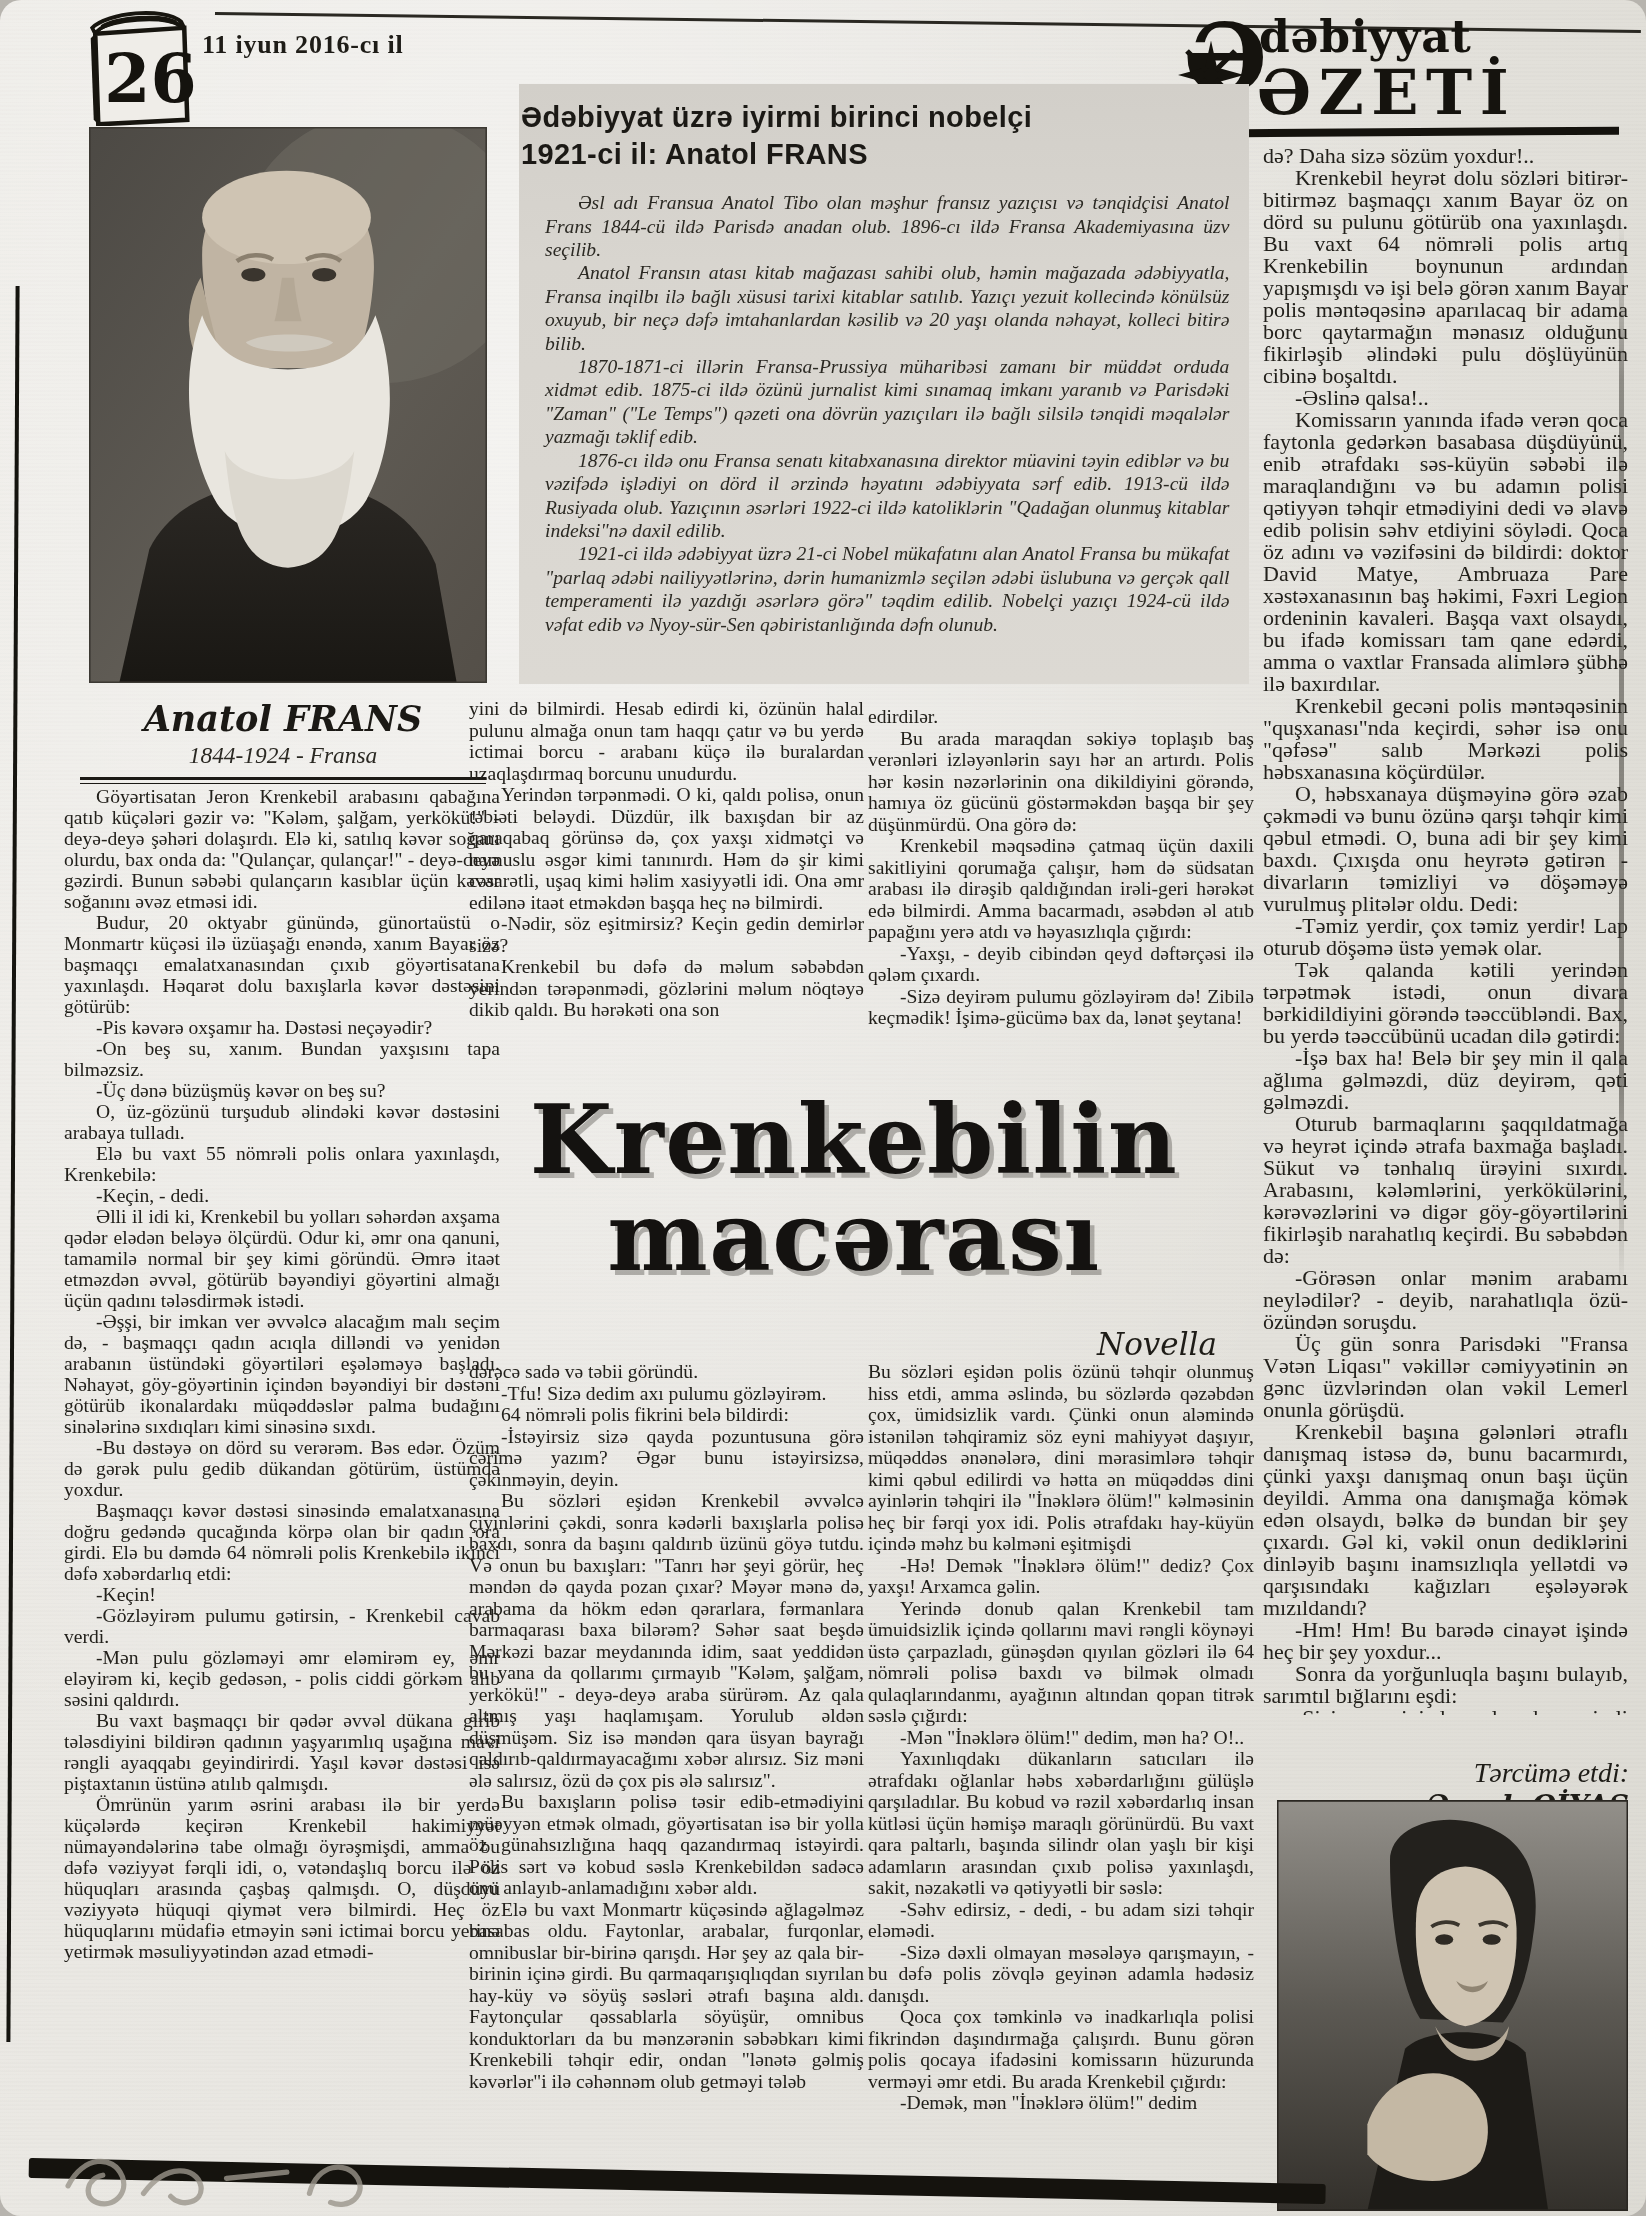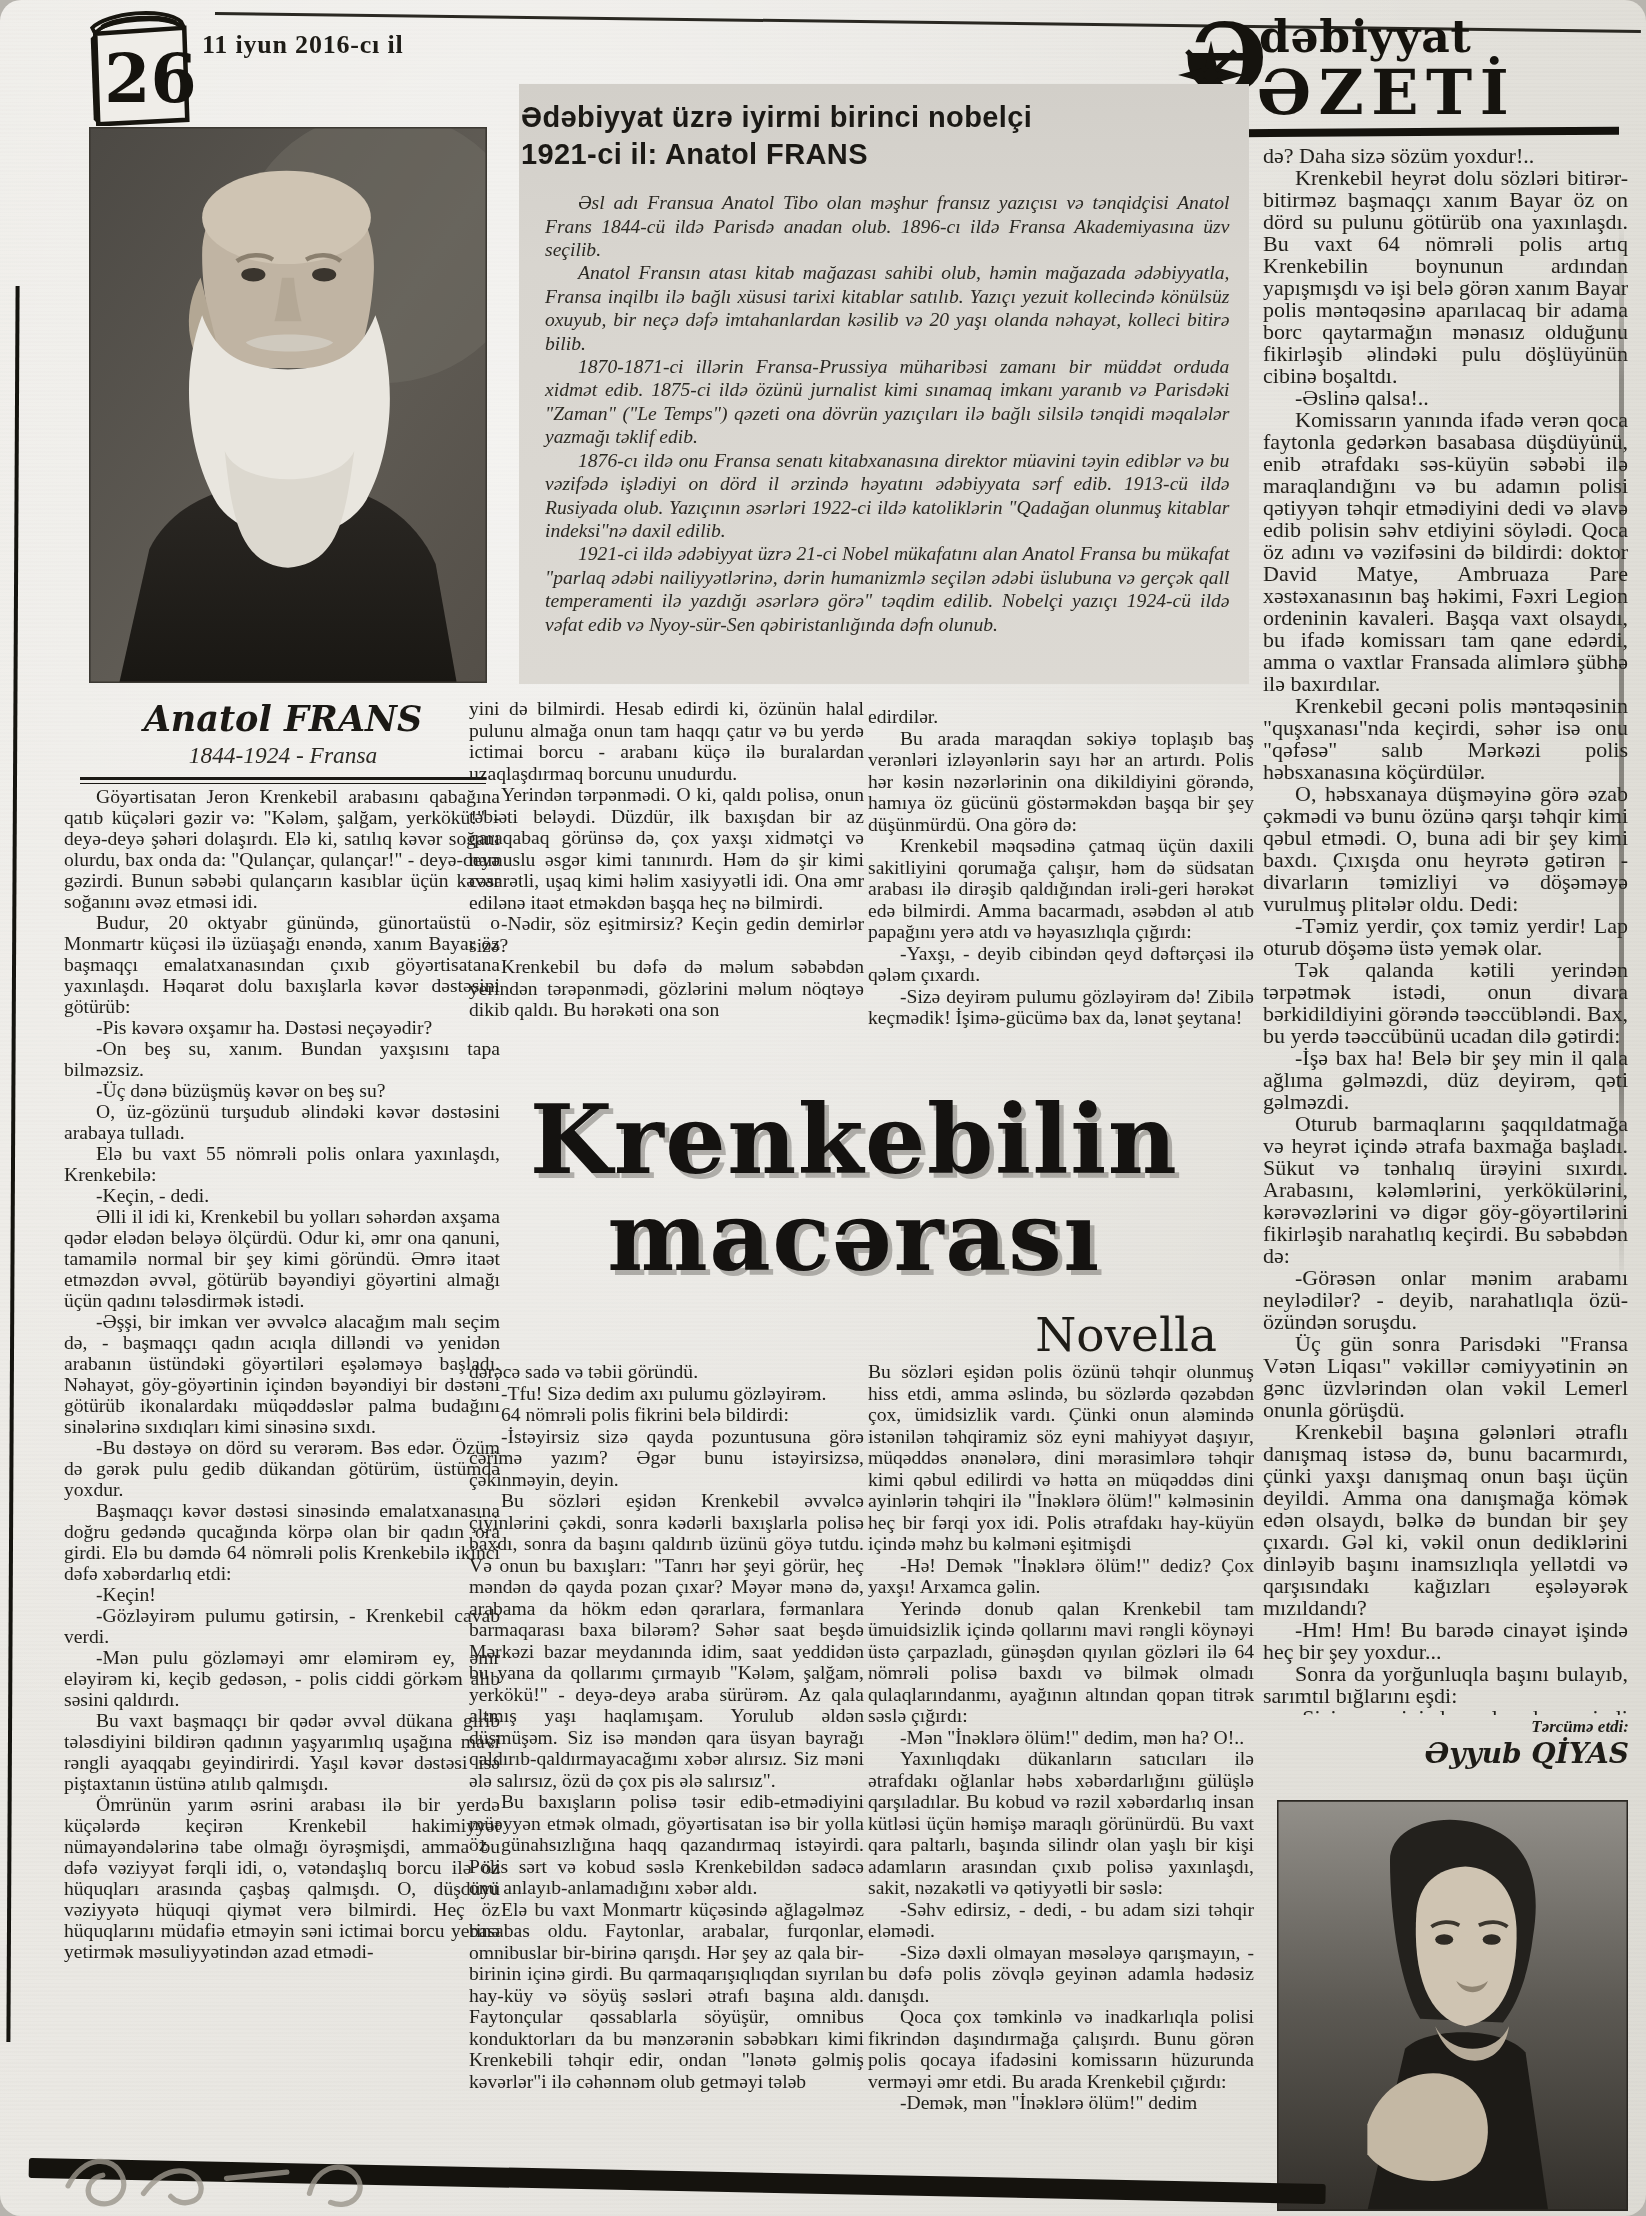--- a/index.html
+++ b/index.html
@@ -46,24 +46,24 @@
   .cont p:first-child{text-indent:0;}
   .col1{left:64px;top:786px;width:436px;height:1240px;line-height:21px;}
   .col2top{left:469px;top:698px;width:395px;height:387px;}
   .col3top{left:868px;top:706px;width:386px;height:387px;}
   .col2bot{left:469px;top:1361px;width:395px;height:846px;}
   .col3bot{left:868px;top:1361px;width:386px;height:846px;}
   .col4{left:1263px;top:145px;width:365px;height:1570px;font-size:22px;line-height:22px;}
   
   .story-title{position:absolute;left:452px;top:1092px;width:804px;height:265px;text-align:center;}
   .st-line{font-family:"DejaVu Serif",serif;font-weight:bold;font-size:95px;line-height:1.02;color:#141210;letter-spacing:1.5px;text-shadow:4.5px 5.3px 0 rgba(60,58,52,.35);}
-  .genre{position:absolute;right:39px;bottom:-4.5px;font-size:47px;font-family:"DejaVu Serif",serif;color:#1e1c17;}
+  .genre{position:absolute;right:39px;bottom:-4.5px;font-style:italic;font-size:31px;font-family:"DejaVu Serif",serif;color:#1e1c17;}
   
   .credit{position:absolute;left:1312px;top:1717px;width:317px;text-align:right;color:#1e1c17;}
-  .credit-label{font-style:italic;font-weight:bold;font-size:17px;}
+  .credit-label{font-style:italic;font-weight:normal;font-size:28px;margin-top:40px;}
   .credit-name{font-weight:bold;font-style:italic;font-size:28px;margin-top:0;font-family:"DejaVu Serif",serif;}
   .photo-translator{position:absolute;left:1277px;top:1800px;width:351px;height:411px;background:#474440;}
 </style>
 </head>
 <body>
 
 <div class="page">
 
   <div class="edge-left"></div>
   <div class="rule-top"></div>

